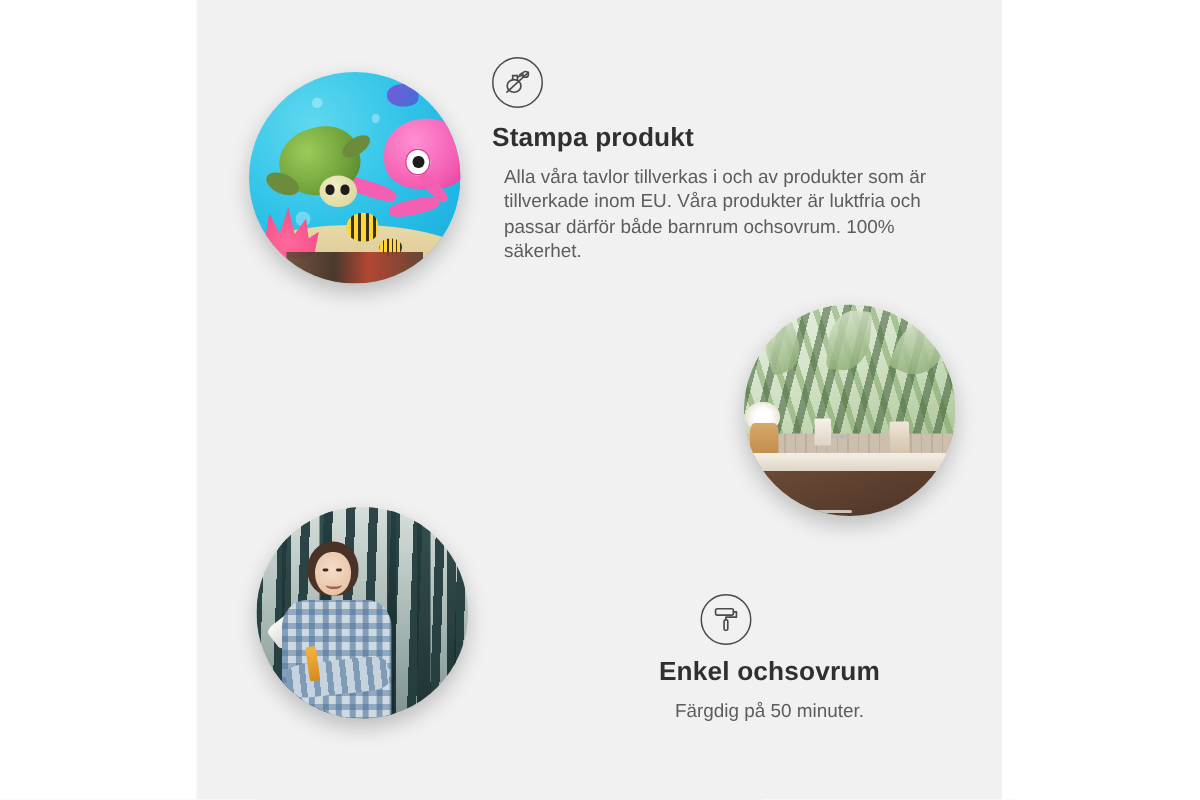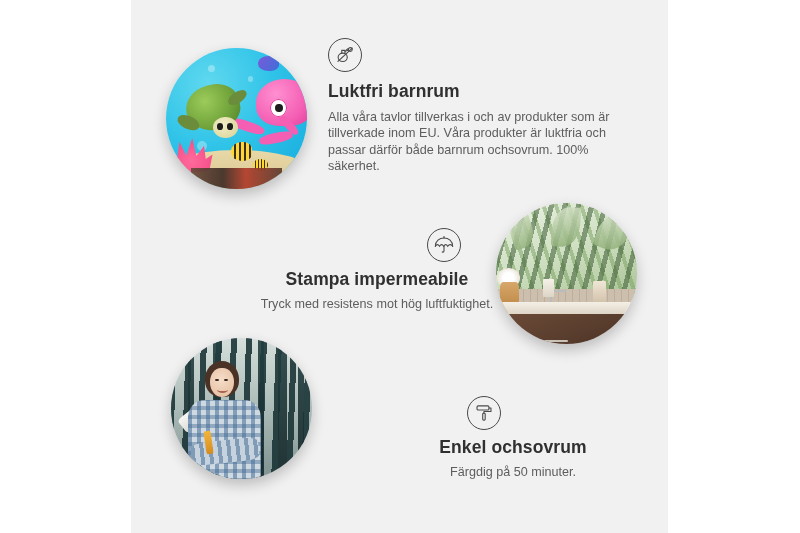--- a/index.html
+++ b/index.html
@@ -381,21 +381,21 @@
     color: #303030;
     font-size: 17.5px;
     font-weight: bold;
     letter-spacing: .1px;
     margin: 0;
   }
   .feat-desc {
     color: #5d5d5d;
     font-size: 12.6px;
     line-height: 16.4px;
-    margin: 0;
+    margin: 8px;
   }
 
   
   .f-odor {
     left: 197px;
     top: 38px;
     width: 305px;
     text-align: left;
   }
   .f-odor .icon-circle { margin: 0 0 9px 0; }
@@ -465,39 +465,24 @@
       <div class="icon-circle">
         <svg width="22" height="22" viewBox="0 0 24 24" fill="none" stroke="#4a4a4a" stroke-width="1.2" stroke-linecap="round">
           <ellipse cx="9.5" cy="14.5" rx="5" ry="4.6"></ellipse>
           <path d="M8.5 10 L8.5 7 L12 7 L12 10"></path>
           <path d="M12 8 L16 6.5"></path>
           <circle cx="17.8" cy="6.1" r="2.1"></circle>
           <path d="M13.6 6.4 L15.2 5.2"></path>
           <path d="M4.3 19 L20 4.6"></path>
         </svg>
       </div>
-      <h2 class="feat-title">Luktfri barnrum</h2>
+      <h2 class="feat-title">Stampa produkt</h2>
       <p class="feat-desc">Alla våra tavlor tillverkas i och av produkter som är tillverkade inom EU. Våra produkter är luktfria och passar därför både barnrum ochsovrum. 100% säkerhet.</p>
     </div>
 
-    <div class="feature f-water">
-      <div class="icon-wrap">
-        <div class="icon-circle">
-          <svg width="22" height="22" viewBox="0 0 24 24" fill="none" stroke="#4a4a4a" stroke-width="1.2" stroke-linecap="round">
-            <path d="M2.6 13.4 C2.6 7.6 6.9 4.4 12 4.4 C17.1 4.4 21.4 7.6 21.4 13.4"></path>
-            <path d="M2.6 13.4 C4.2 11 5.6 11 7.1 13.4 C8.7 11 10.1 11 11.6 13.4"></path>
-            <path d="M11.6 13.4 C13.2 11 14.6 11 16.1 13.4 C17.7 11 19.9 11 21.4 13.4"></path>
-            <path d="M12 13.4 L12 18.3 C12 19.6 10.9 20.2 10.1 19.4"></path>
-            <path d="M12 4.4 L12 2.7"></path>
-          </svg>
-        </div>
-      </div>
-      <h2 class="feat-title">Stampa impermeabile</h2>
-      <p class="feat-desc">Tryck med resistens mot hög luftfuktighet.</p>
-    </div>
 
     <div class="circle-img c2">
       <div class="wallpaper">
         <div class="leaf l1"></div>
         <div class="leaf l2"></div>
         <div class="leaf l3"></div>
       </div>
       <div class="backsplash"></div>
       <div class="faucet-arm"></div>
       <div class="faucet"></div>

